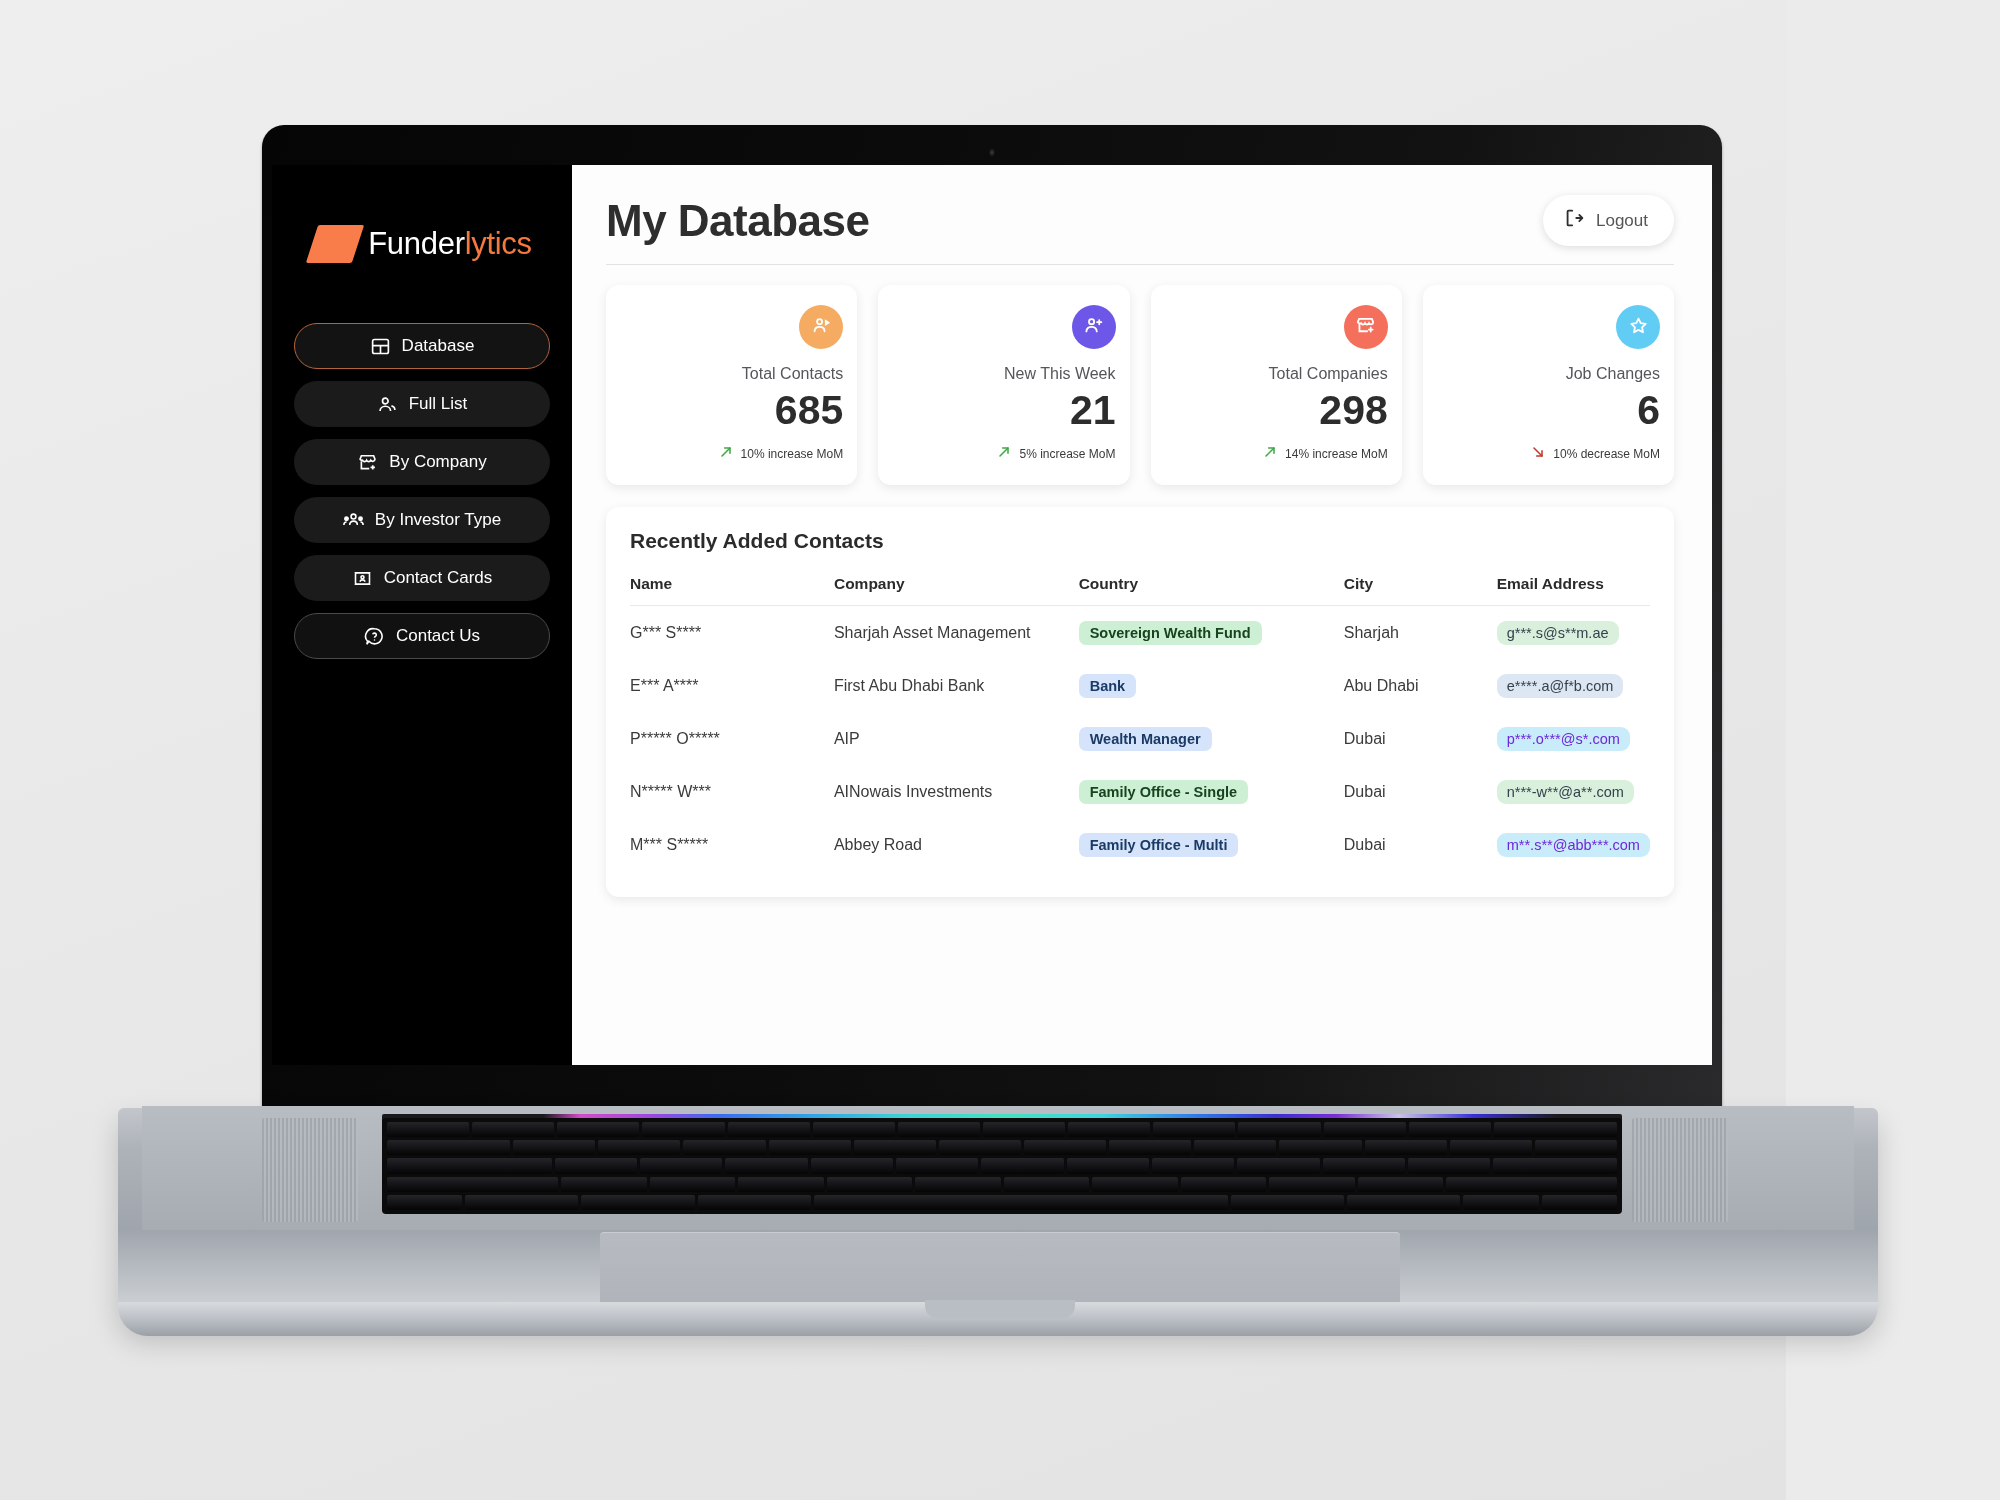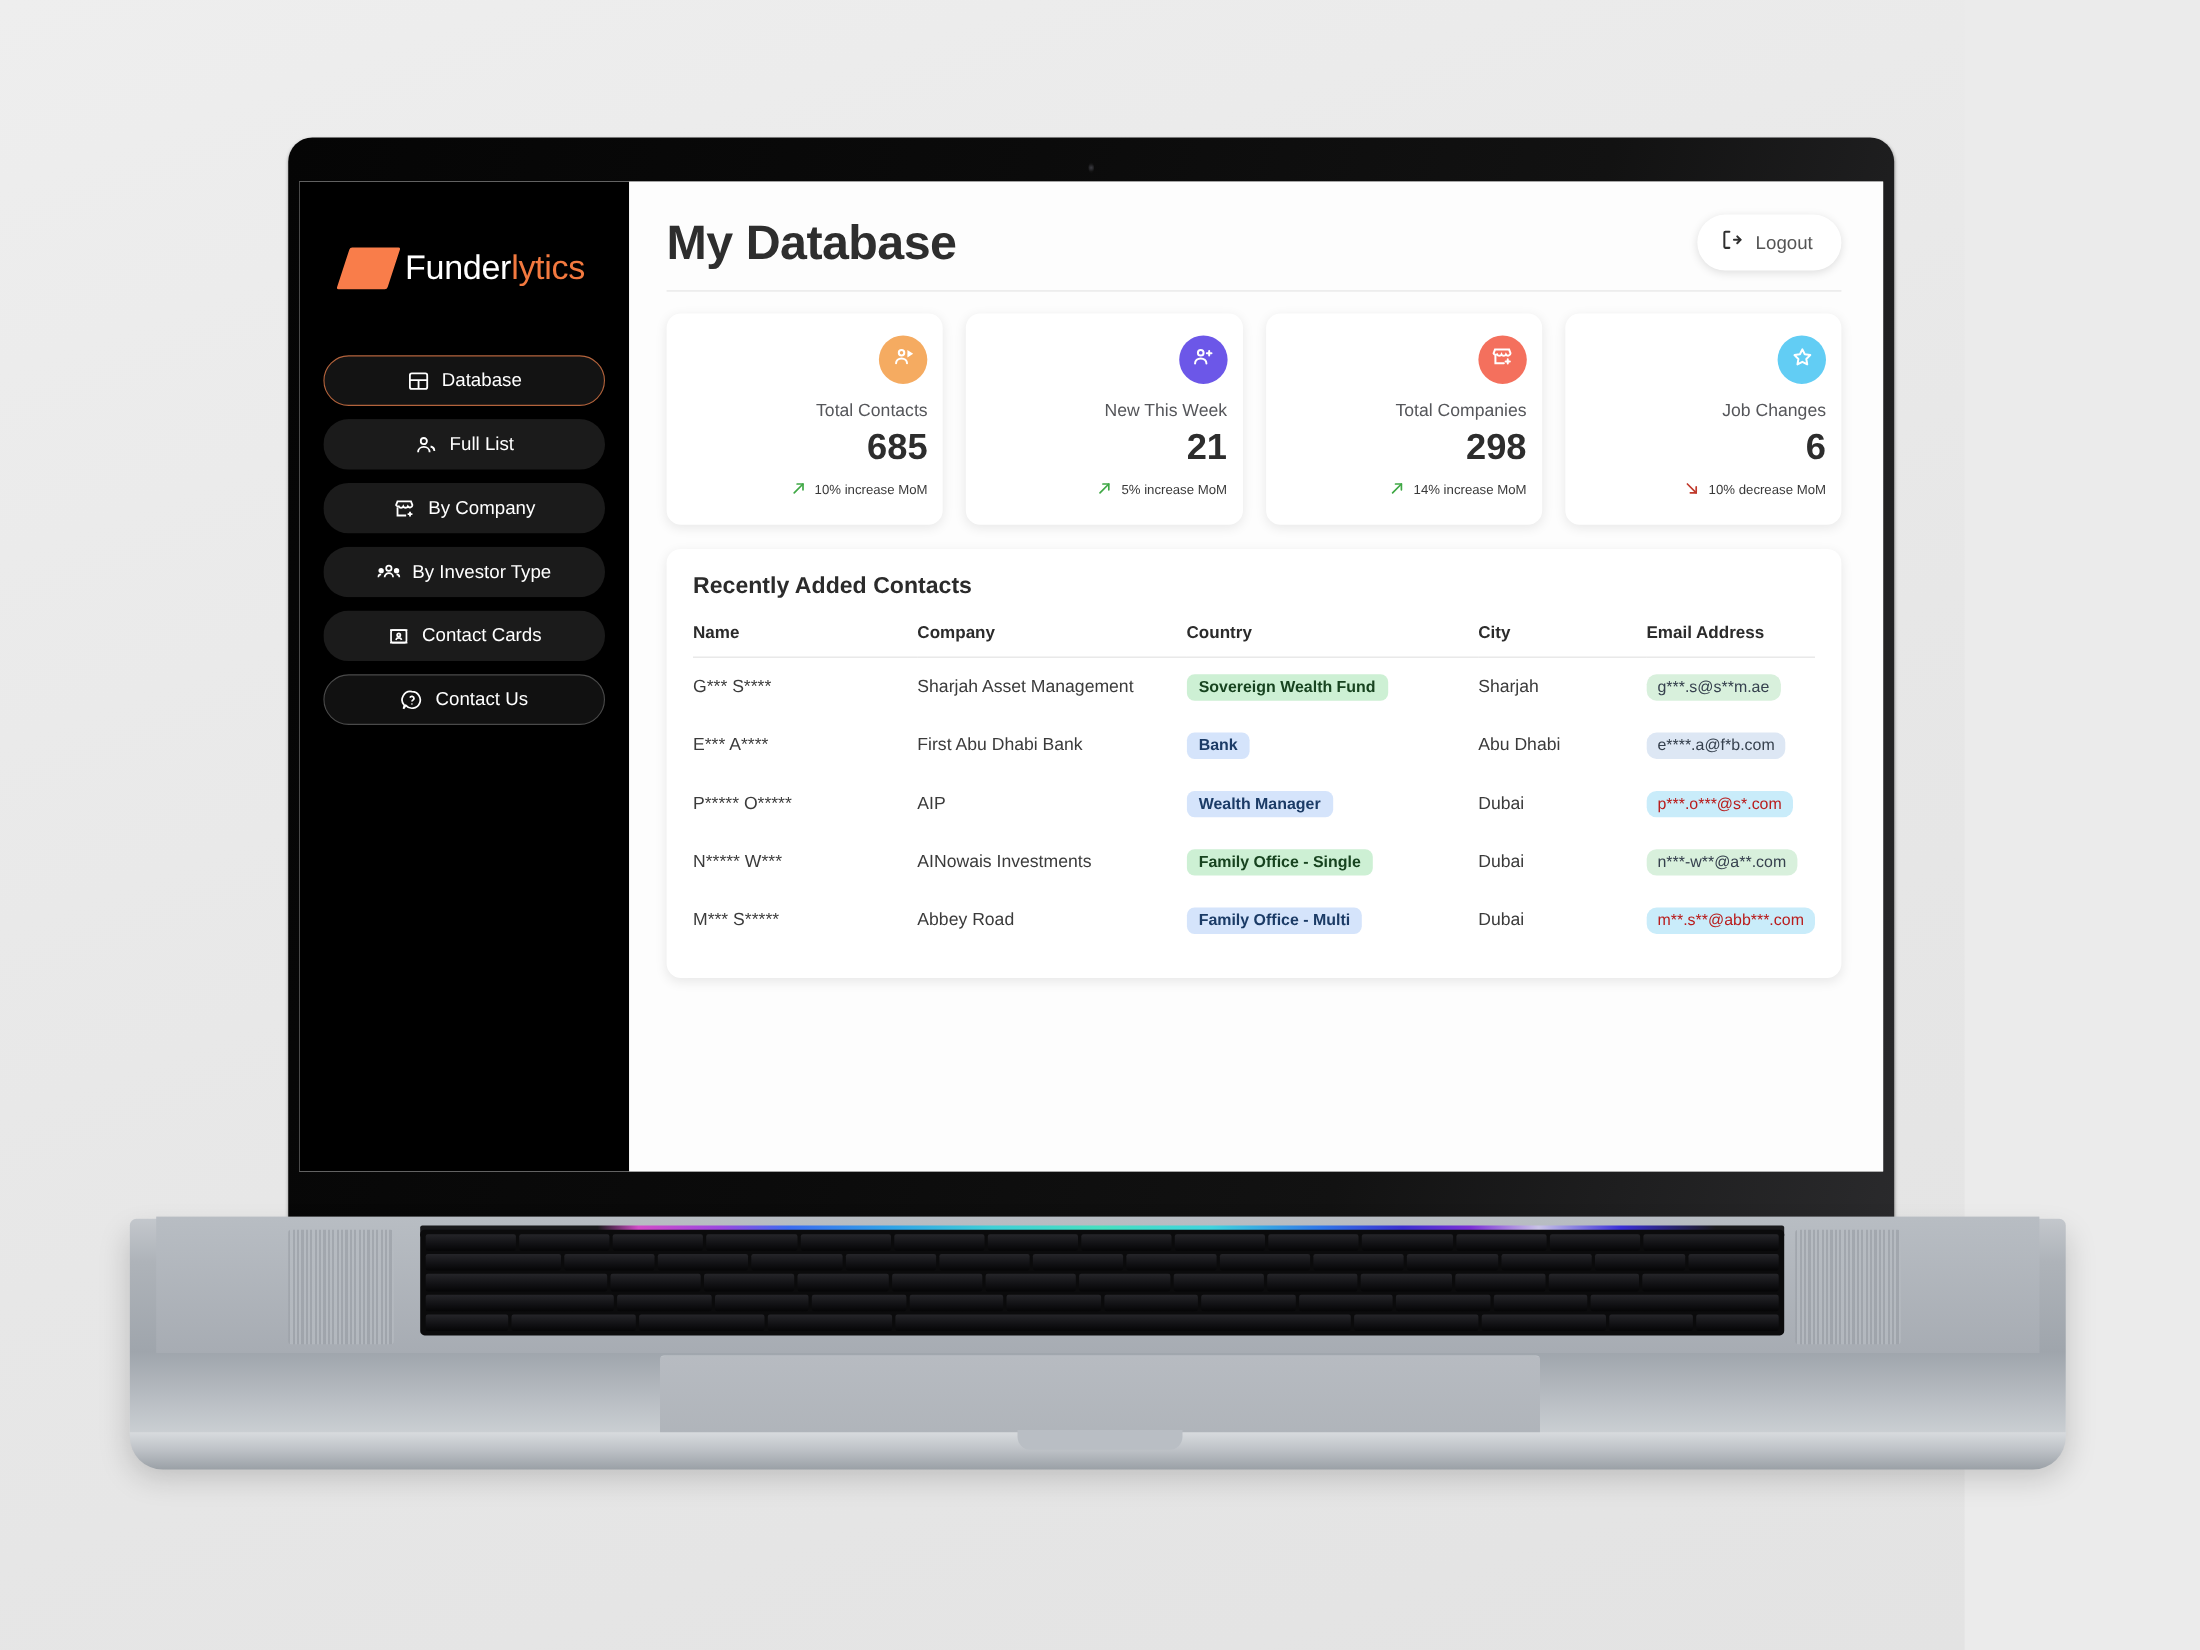--- a/index.html
+++ b/index.html
@@ -83,21 +83,21 @@
   .card {
     flex:1 1 0; background:#ffffff; border-radius: 13px;
     box-shadow: 0 3px 11px rgba(0,0,0,.085);
     padding: 20px 14px 22px 14px;
     display:flex; flex-direction:column; align-items:flex-end;
   }
   .card-ico { width:44px; height:44px; border-radius:50%;
               display:flex; align-items:center; justify-content:center; margin-bottom:16px; }
   .card-ico svg { width:23px; height:23px; }
   .card-label { font-size:16px; color:#55565a; margin-bottom:6px; }
-  .card-value { font-size:33px; font-weight:700; color:#2d2d2d; line-height:1.05; margin-bottom:12px;}
+  .card-value { font-size:41px; font-weight:700; color:#2d2d2d; line-height:1.05; margin-bottom:12px;}
   .card-delta { display:flex; align-items:center; gap:7px; font-size:12px; color:#3a3a3a; }
   .card-delta svg { width:16px; height:16px; }
 
   
   #table-panel {
     margin-top: 22px; background:#ffffff; border-radius: 13px;
     box-shadow: 0 3px 11px rgba(0,0,0,.085);
     padding: 22px 24px 26px 24px;
   }
   #table-title { font-size:21px; font-weight:600; color:#2b2b2b; margin-bottom:22px; }
@@ -114,21 +114,21 @@
   .col-email { width:15%; }
 
   .badge { display:inline-block; padding: 4px 11px; border-radius: 7px;
            font-size:14.5px; font-weight:700; }
   .badge.blue  { background:#d5e4fb; color:#1b3b66; }
   .badge.green { background:#cdf0d4; color:#17431f; }
 
   .pill { display:inline-block; padding: 4px 10px; border-radius: 9px; font-size:14.5px; }
   .pill.blue  { background:#dde7f4; color:#36414e; }
   .pill.green { background:#d8f0dc; color:#36414e; }
-  .pill.cyan  { background:#c9ecfa; color:#b91c1c; }
+  .pill.cyan  { background:#c9ecfa; color:#6d28d9; }
 
   
   #base {
     position:absolute; left: 118px; top: 1108px; width: 1760px; height: 220px;
     background: linear-gradient(180deg,#c3c7cc 0%, #aeb3b9 18%, #9fa5ac 55%, #cfd3d7 92%, #e6e8ea 100%);
     border-radius: 6px 6px 26px 26px;
     box-shadow: 0 14px 28px rgba(0,0,0,.18);
   }
   #deck {
     position:absolute; left: 142px; top:1106px; width:1712px; height:124px;

